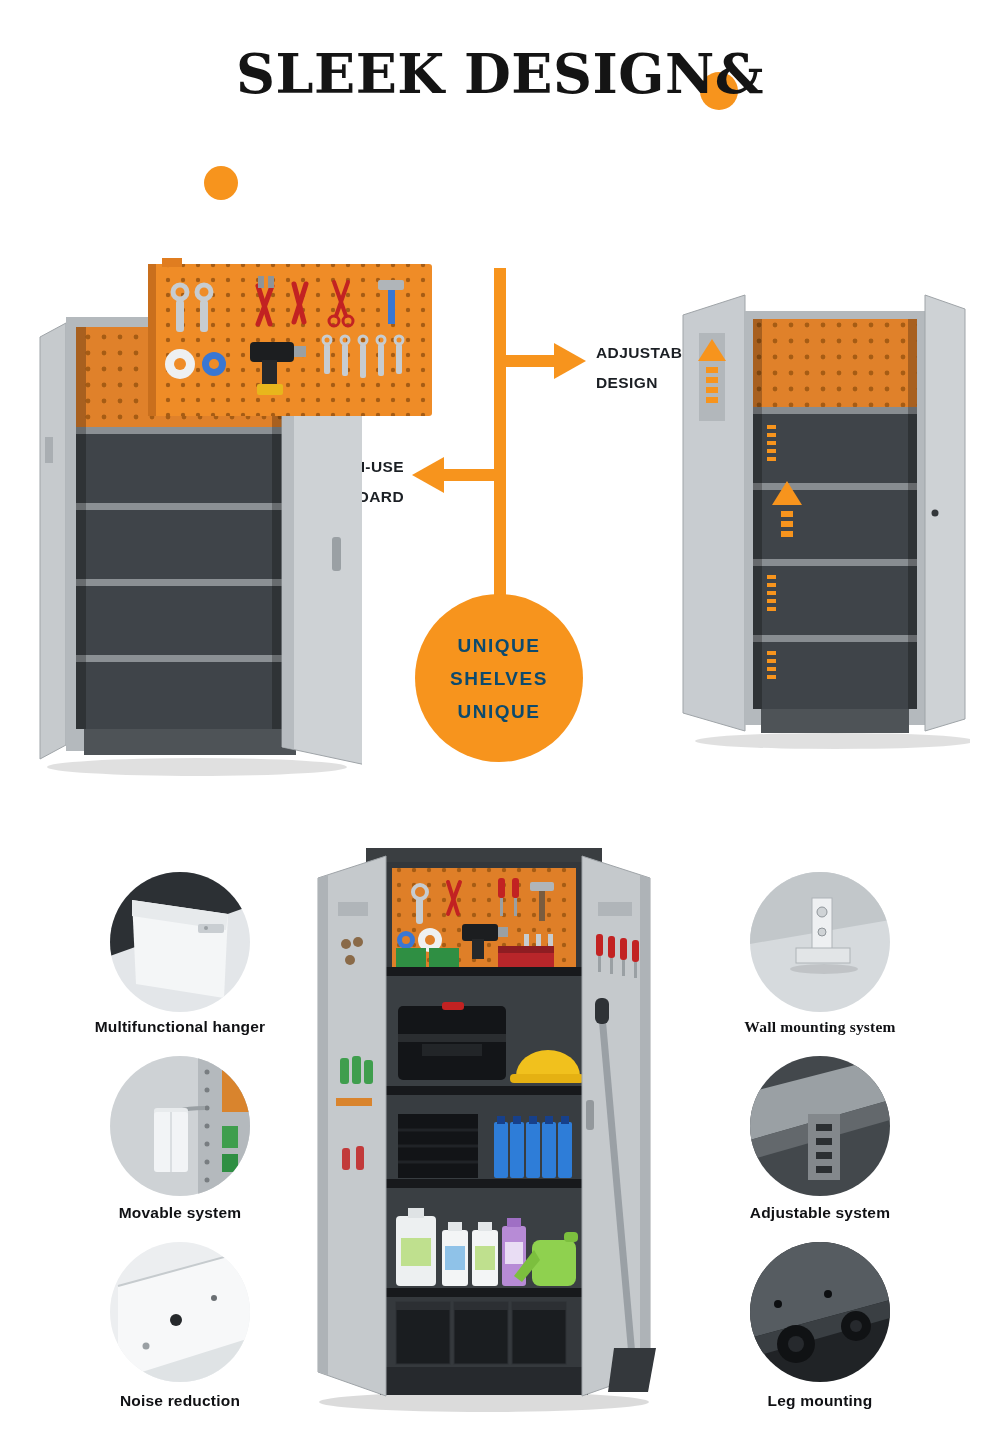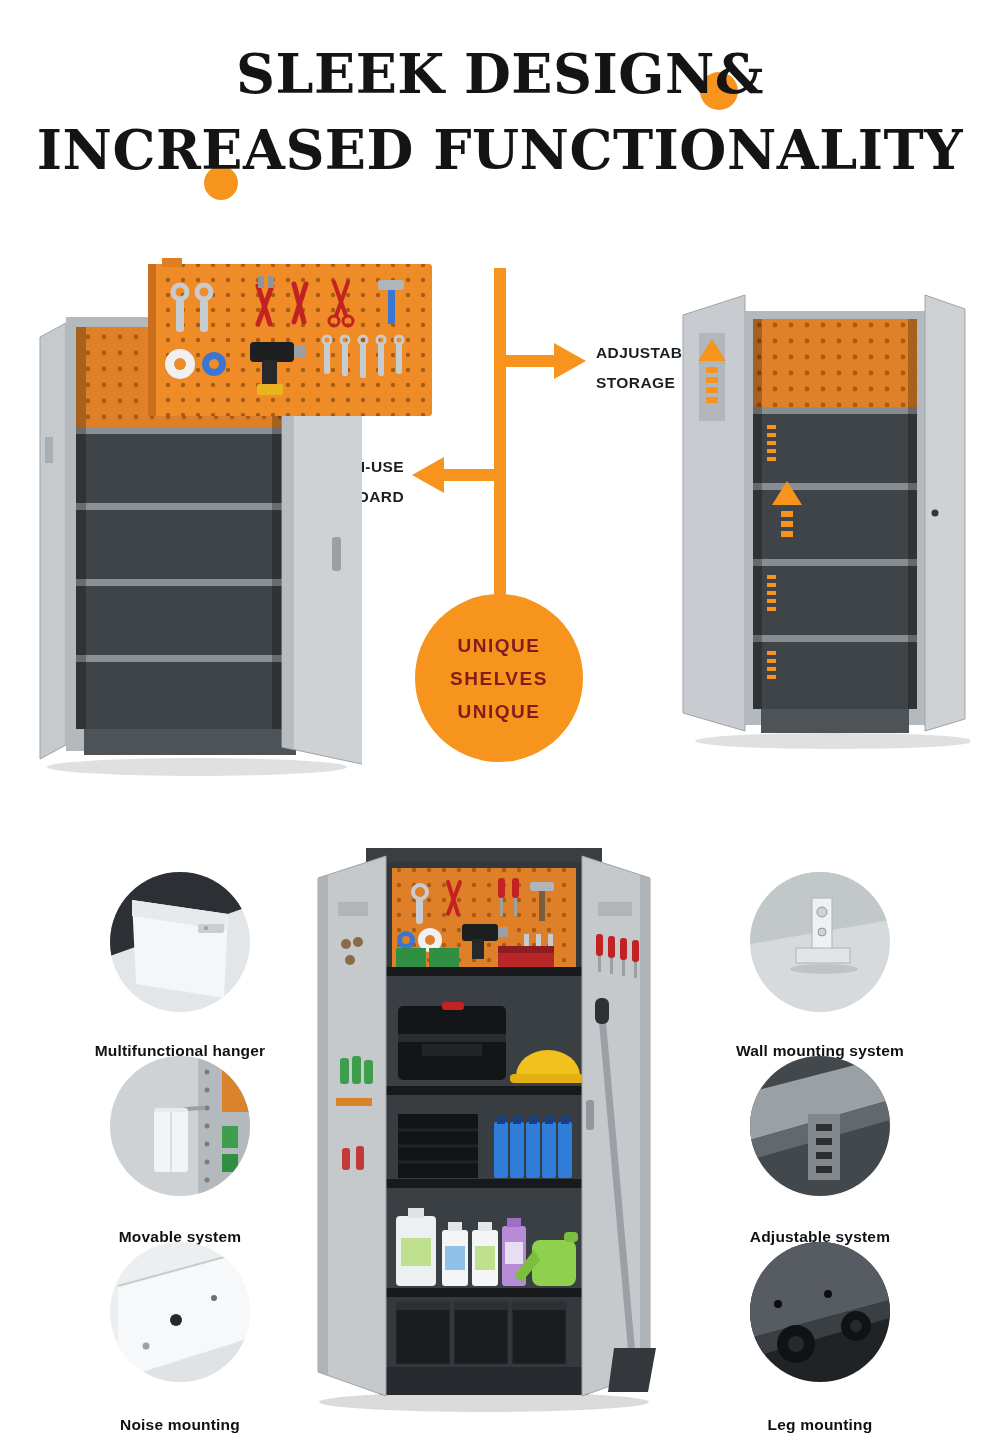--- a/index.html
+++ b/index.html
@@ -14,54 +14,53 @@
            color:#141414; font-size:54px; line-height:76px; letter-spacing:0.5px;
            position:relative; z-index:2; }
   .dot { position:absolute; background:var(--accent,#F7941D); border-radius:50%; z-index:1; }
 
   
   .vline { position:absolute; left:494px; top:268px; width:12px; height:380px;
            background:var(--accent,#F7941D); z-index:1; }
   .callout-text { position:absolute; font-weight:700; font-size:15.5px; color:#1B1F24;
                   line-height:30px; letter-spacing:0.4px; z-index:2; }
   .storage-circle { position:absolute; left:415px; top:594px; width:168px; height:168px;
-                    border-radius:50%; background:var(--accent,#F7941D); color:#7f1d1d;
+                    border-radius:50%; background:var(--accent,#F7941D); color:#0c4a6e;
                     display:flex; flex-direction:column; align-items:center; justify-content:center;
                     font-weight:700; font-size:19px; letter-spacing:1.5px; z-index:3; }
   .storage-circle div { line-height:33px; }
 
   
   .feature { width:140px; height:140px; z-index:2; }
   .feature-caption { position:absolute; width:240px; text-align:center; font-weight:700;
-                     font-size:15.5px; color:#101114; letter-spacing:0.2px; z-index:2;margin-top:24px; }
+                     font-size:15.5px; color:#101114; letter-spacing:0.2px; z-index:2; }
   figure { display:block; }
   svg { display:block; }
 </style>
 </head>
 <body>
 
 <div class="page">
 
   <span class="dot" style="left:700px;top:72px;width:38px;height:38px;"></span>
   <span class="dot" style="left:204px;top:166px;width:34px;height:34px;"></span>
 
   <header class="header abs">
     <div class="title">SLEEK DESIGN&amp;</div>
-    <div class="title">INCREASED FUNCTIONALITY</div>
   </header>
 
   <div class="vline"></div>
 
   <svg class="abs" style="left:500px;top:342px;z-index:2;" width="86" height="38" viewBox="0 0 86 38">
     <rect x="0" y="13" width="54" height="12" fill="#F7941D"></rect>
     <polygon points="54,1 86,19 54,37" fill="#F7941D"></polygon>
   </svg>
   <div class="callout-text" style="left:596px;top:338px;">
     <div>ADJUSTABLE</div>
-    <div>STORAGE</div>
+    <div>DESIGN</div>
   </div>
 
   <svg class="abs" style="left:412px;top:456px;z-index:2;" width="84" height="38" viewBox="0 0 84 38">
     <polygon points="32,1 0,19 32,37" fill="#F7941D"></polygon>
     <rect x="32" y="13" width="52" height="12" fill="#F7941D"></rect>
   </svg>
   <div class="callout-text" style="left:266px;top:452px;width:138px;text-align:right;">
     <div>MULTI-USE</div>
     <div>PEGBOARD</div>
   </div>
@@ -450,41 +449,41 @@
         <rect width="140" height="140" fill="#eceef0"></rect>
         <polygon points="8,44 140,8 140,140 8,140" fill="#f7f8f9"></polygon>
         <line x1="8" y1="44" x2="140" y2="8" stroke="#c6cbce" stroke-width="2"></line>
         <polygon points="0,140 140,96 140,140" fill="#dfe3e5"></polygon>
         <circle cx="66" cy="78" r="6" fill="#26292c"></circle>
         <circle cx="104" cy="56" r="3" fill="#6a6f73"></circle>
         <circle cx="36" cy="104" r="3.5" fill="#9aa0a4"></circle>
       </g>
     </svg>
   </figure>
-  <div class="feature-caption" style="left:60px;top:1392px;">Noise mounting</div>
+  <div class="feature-caption" style="left:60px;top:1392px;">Noise reduction</div>
 
   <figure class="abs feature" style="left:750px;top:872px;">
     <svg width="140" height="140" viewBox="0 0 140 140">
       <defs>
           <clipPath id="c4">
             <circle cx="70" cy="70" r="70"></circle>
           </clipPath>
         </defs>
       <g clip-path="url(#c4)">
         <rect width="140" height="140" fill="#d6dadd"></rect>
         <polygon points="0,0 140,0 140,48 0,72" fill="#c2c7ca"></polygon>
         <ellipse cx="74" cy="97" rx="34" ry="5" fill="rgba(0,0,0,0.10)"></ellipse>
         <rect x="62" y="26" width="20" height="52" fill="#eef0f2" stroke="#aeb3b7" stroke-width="1"></rect>
         <rect x="46" y="76" width="54" height="15" fill="#e2e5e7" stroke="#aeb3b7" stroke-width="1"></rect>
         <circle cx="72" cy="40" r="5" fill="#cfd3d6" stroke="#8f959a" stroke-width="1"></circle>
         <circle cx="72" cy="60" r="4" fill="#cfd3d6" stroke="#8f959a" stroke-width="1"></circle>
       </g>
     </svg>
   </figure>
-  <div class="feature-caption" style="left:700px;top:1018px;">Wall mounting system</div>
+  <div class="feature-caption" style="left:700px;top:1018px;font-family:Liberation Serif, serif;">Wall mounting system</div>
 
   <figure class="abs feature" style="left:750px;top:1056px;">
     <svg width="140" height="140" viewBox="0 0 140 140">
       <defs>
           <clipPath id="c5">
             <circle cx="70" cy="70" r="70"></circle>
           </clipPath>
         </defs>
       <g clip-path="url(#c5)">
         <rect width="140" height="140" fill="#43484c"></rect>

